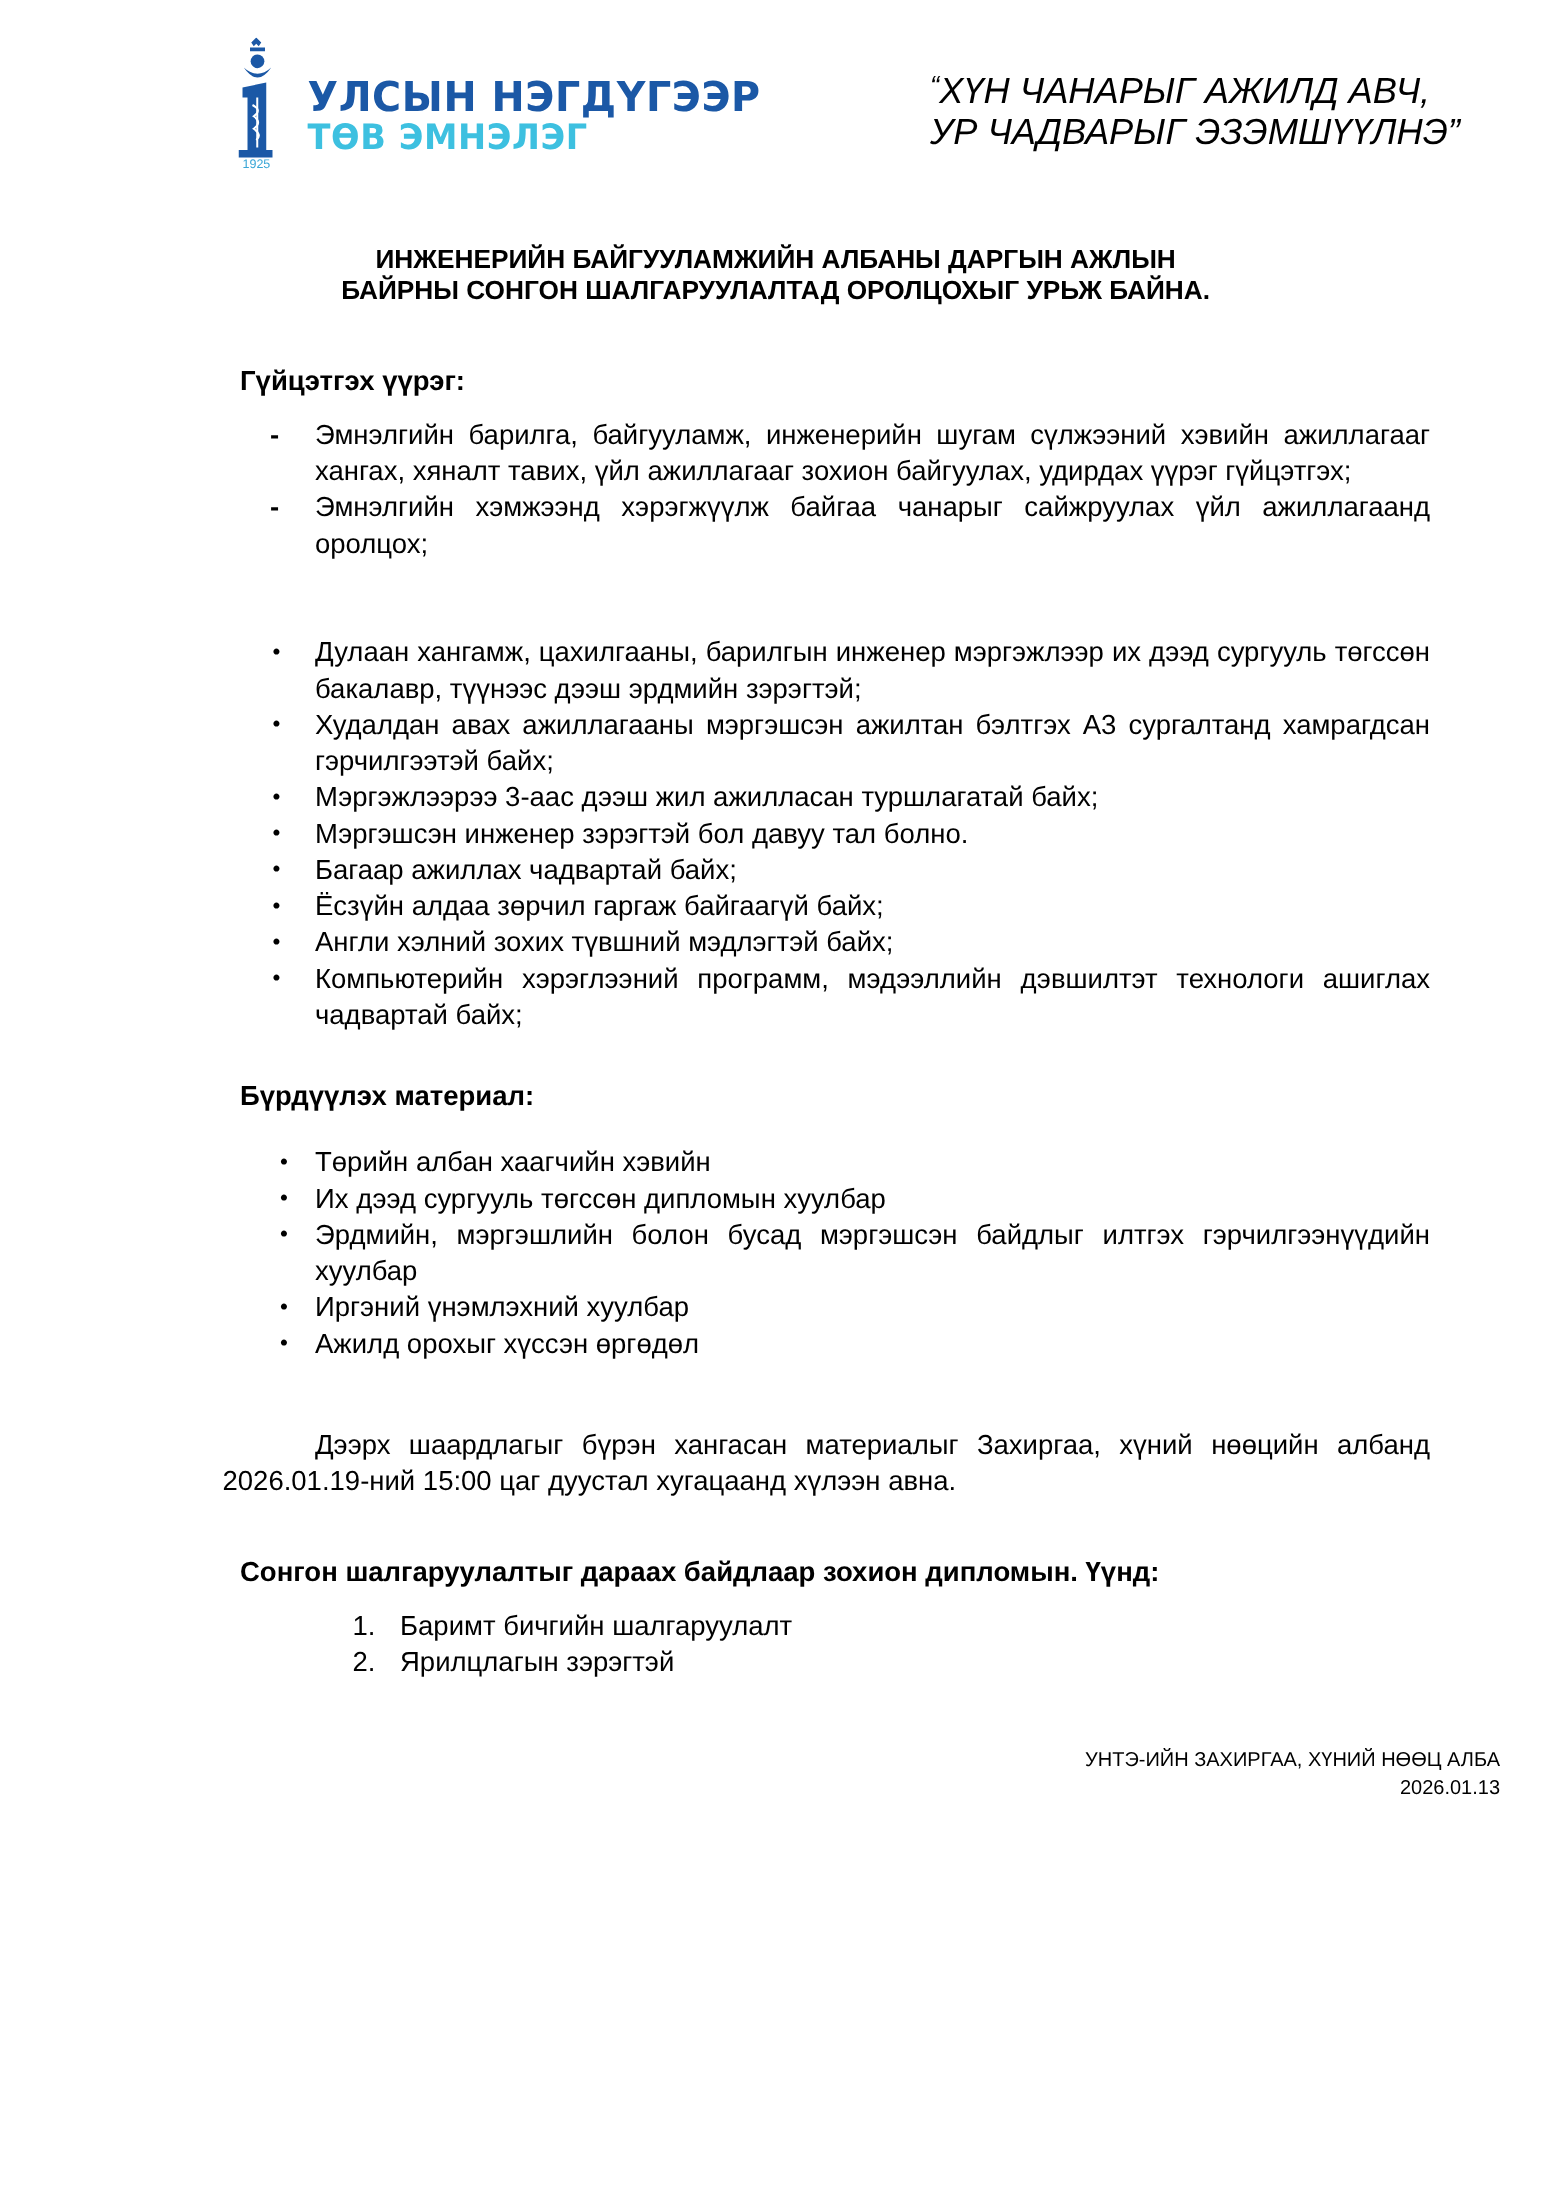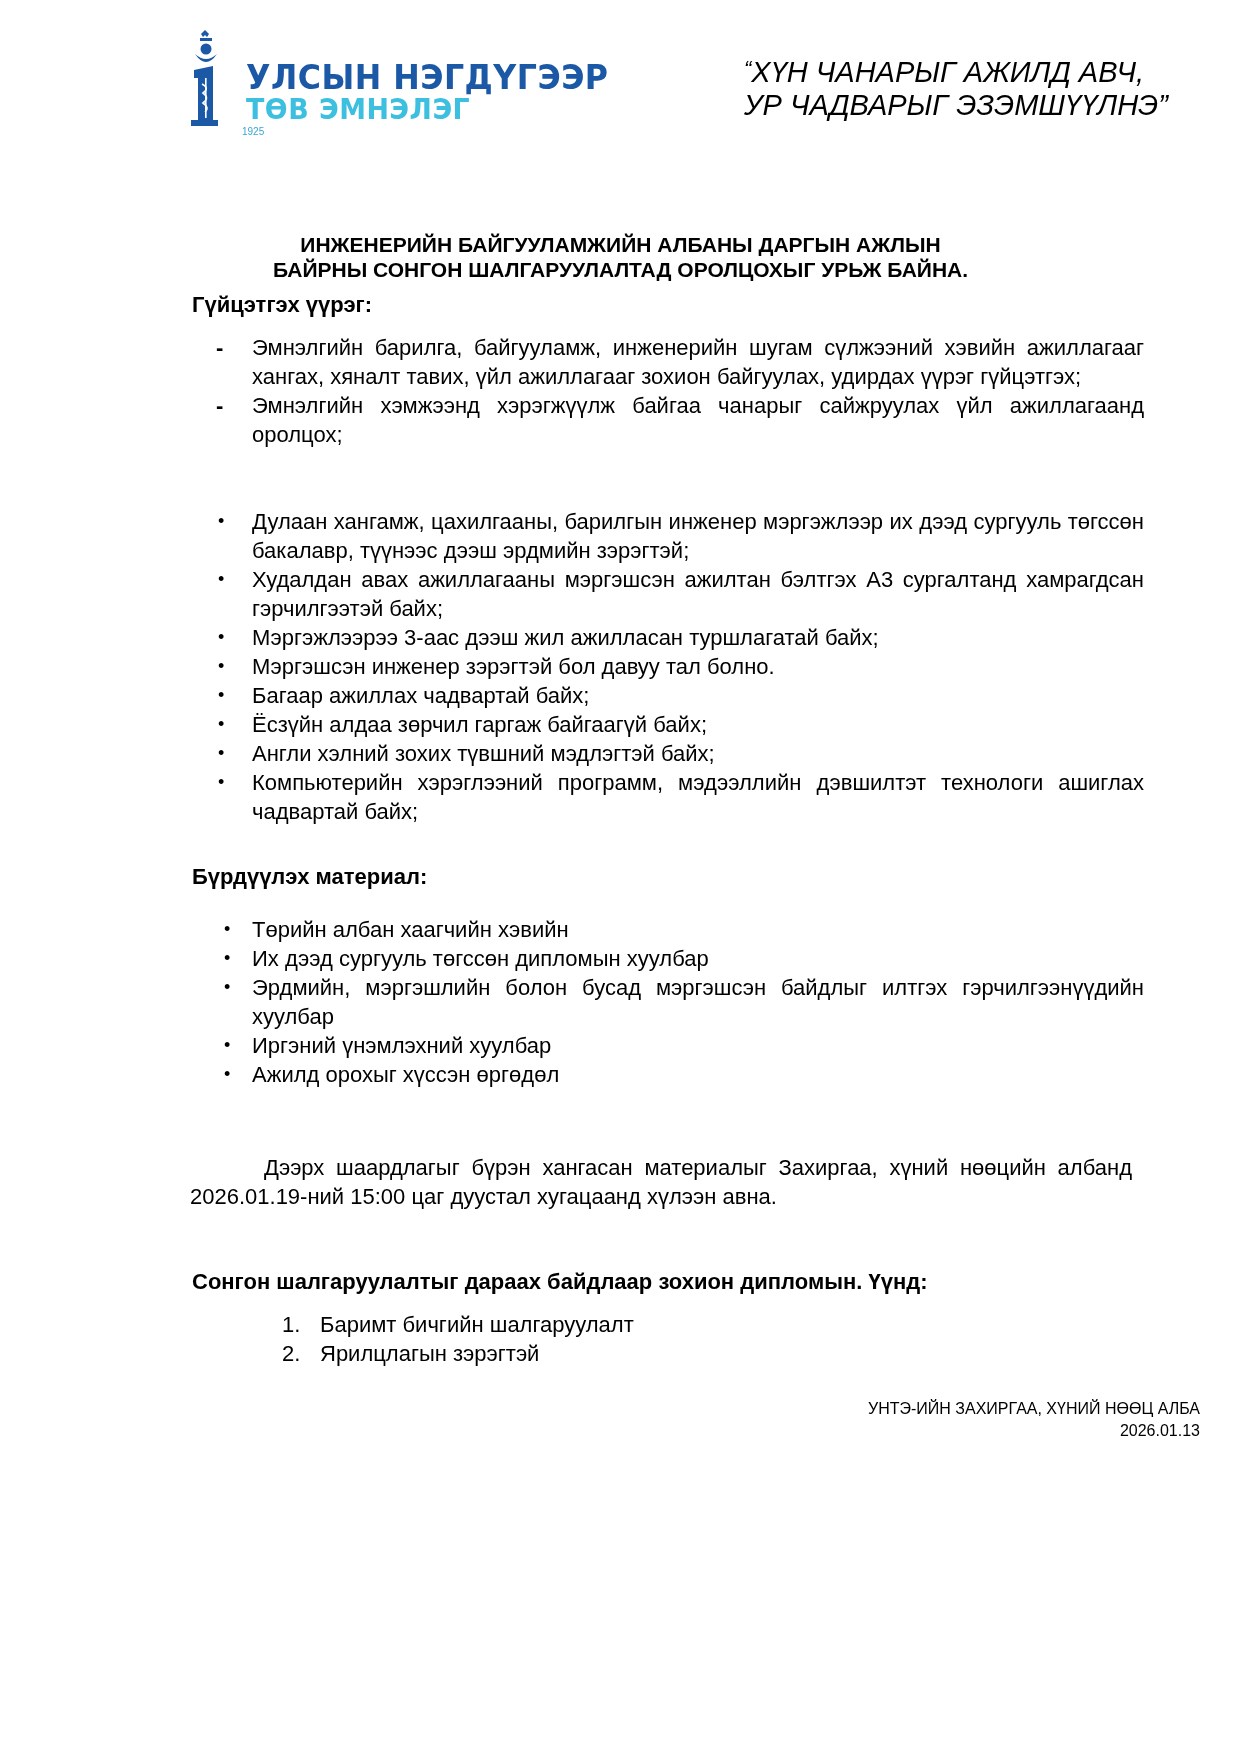--- a/index.html
+++ b/index.html
@@ -37,21 +37,20 @@
       width: 40px;
       height: 100px;
     }
     .logo-year {
       position: absolute;
       left: 8px;
       top: 96px;
       font-size: 10px;
       color: #3aa6d6;
       font-family: "Liberation Sans", sans-serif;
-      margin-left: 48px;
     }
     .logo-line1 {
       position: absolute;
       left: 60px;
       top: 28px;
       font-size: 33px;
       font-weight: bold;
       color: #1b58a6;
       letter-spacing: 0.5px;
       white-space: nowrap;
@@ -88,21 +87,20 @@
     
     .title {
       position: absolute;
       left: 0;
       width: 1241px;
       top: 195px;
       text-align: center;
       font-size: 21px;
       font-weight: bold;
       line-height: 25px;
-      margin-top: 37px;
     }
 
     
     .content {
       position: absolute;
       left: 178px;
       top: 276px;
       width: 966px;
       font-size: 22px;
       line-height: 29px;
@@ -145,21 +143,21 @@
       padding-left: 142px;
     }
     ol.num-list li .marker {
       position: absolute;
       left: 104px;
       top: 0;
     }
     .paragraph {
       text-indent: 74px;
       text-align: justify;
-      margin: 12px;
+      margin: 0;
     }
 
     .footer {
       position: absolute;
       left: 0;
       width: 1200px;
       top: 1398px;
       text-align: right;
       font-size: 16px;
       line-height: 22px;

